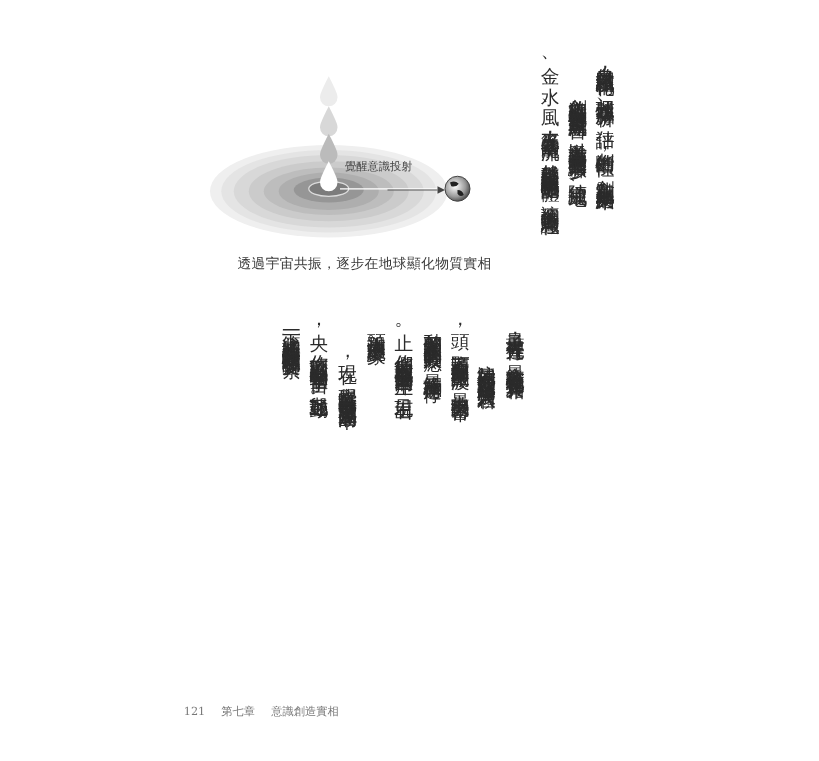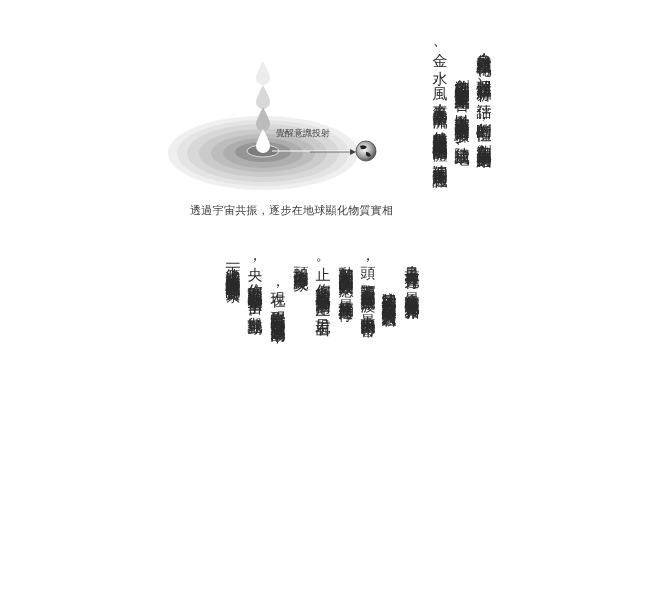--- a/index.html
+++ b/index.html
@@ -102,14 +102,19 @@
   <div class="col" style="left:402px; top:255px;">量子世界裡先運行，最終會落實顯化在物質實相界。</div>
   <div class="col" style="left:379px; top:280px;">這就如同你們人類站在岸邊向湖中央投入一顆石</div>
   <div class="col" style="left:358px; top:255px;">頭，這顆石頭會在湖面產生振動波，最中央的振動會帶</div>
   <div class="col" style="left:336px; top:255px;">動整個湖水產生一圈圈的波動效應，最終觸及岸邊而停</div>
   <div class="col" style="left:313px; top:255px;">止。你們所處的地球就像位於最外圍的岸上，呈現出石</div>
   <div class="col" style="left:291px; top:255px;">頭投入湖中的最終現象。</div>
   <div class="col" style="left:268px; top:280px;">現在，覺醒意識投射出的意念就可以直達湖的中</div>
   <div class="col" style="left:245px; top:255px;">央，你的意識可以影響和帶動整個宇宙，與地球互動。</div>
   <div class="col" style="left:223px; top:255px;">下一節將詳細說明每個步驟的原理和關鍵要素。</div>
 
+  <div class="footer">
+    <span>121</span>
+    <span>第七章</span>
+    <span>意識創造實相</span>
+  </div>
 
 </div>
 
 </body></html>

